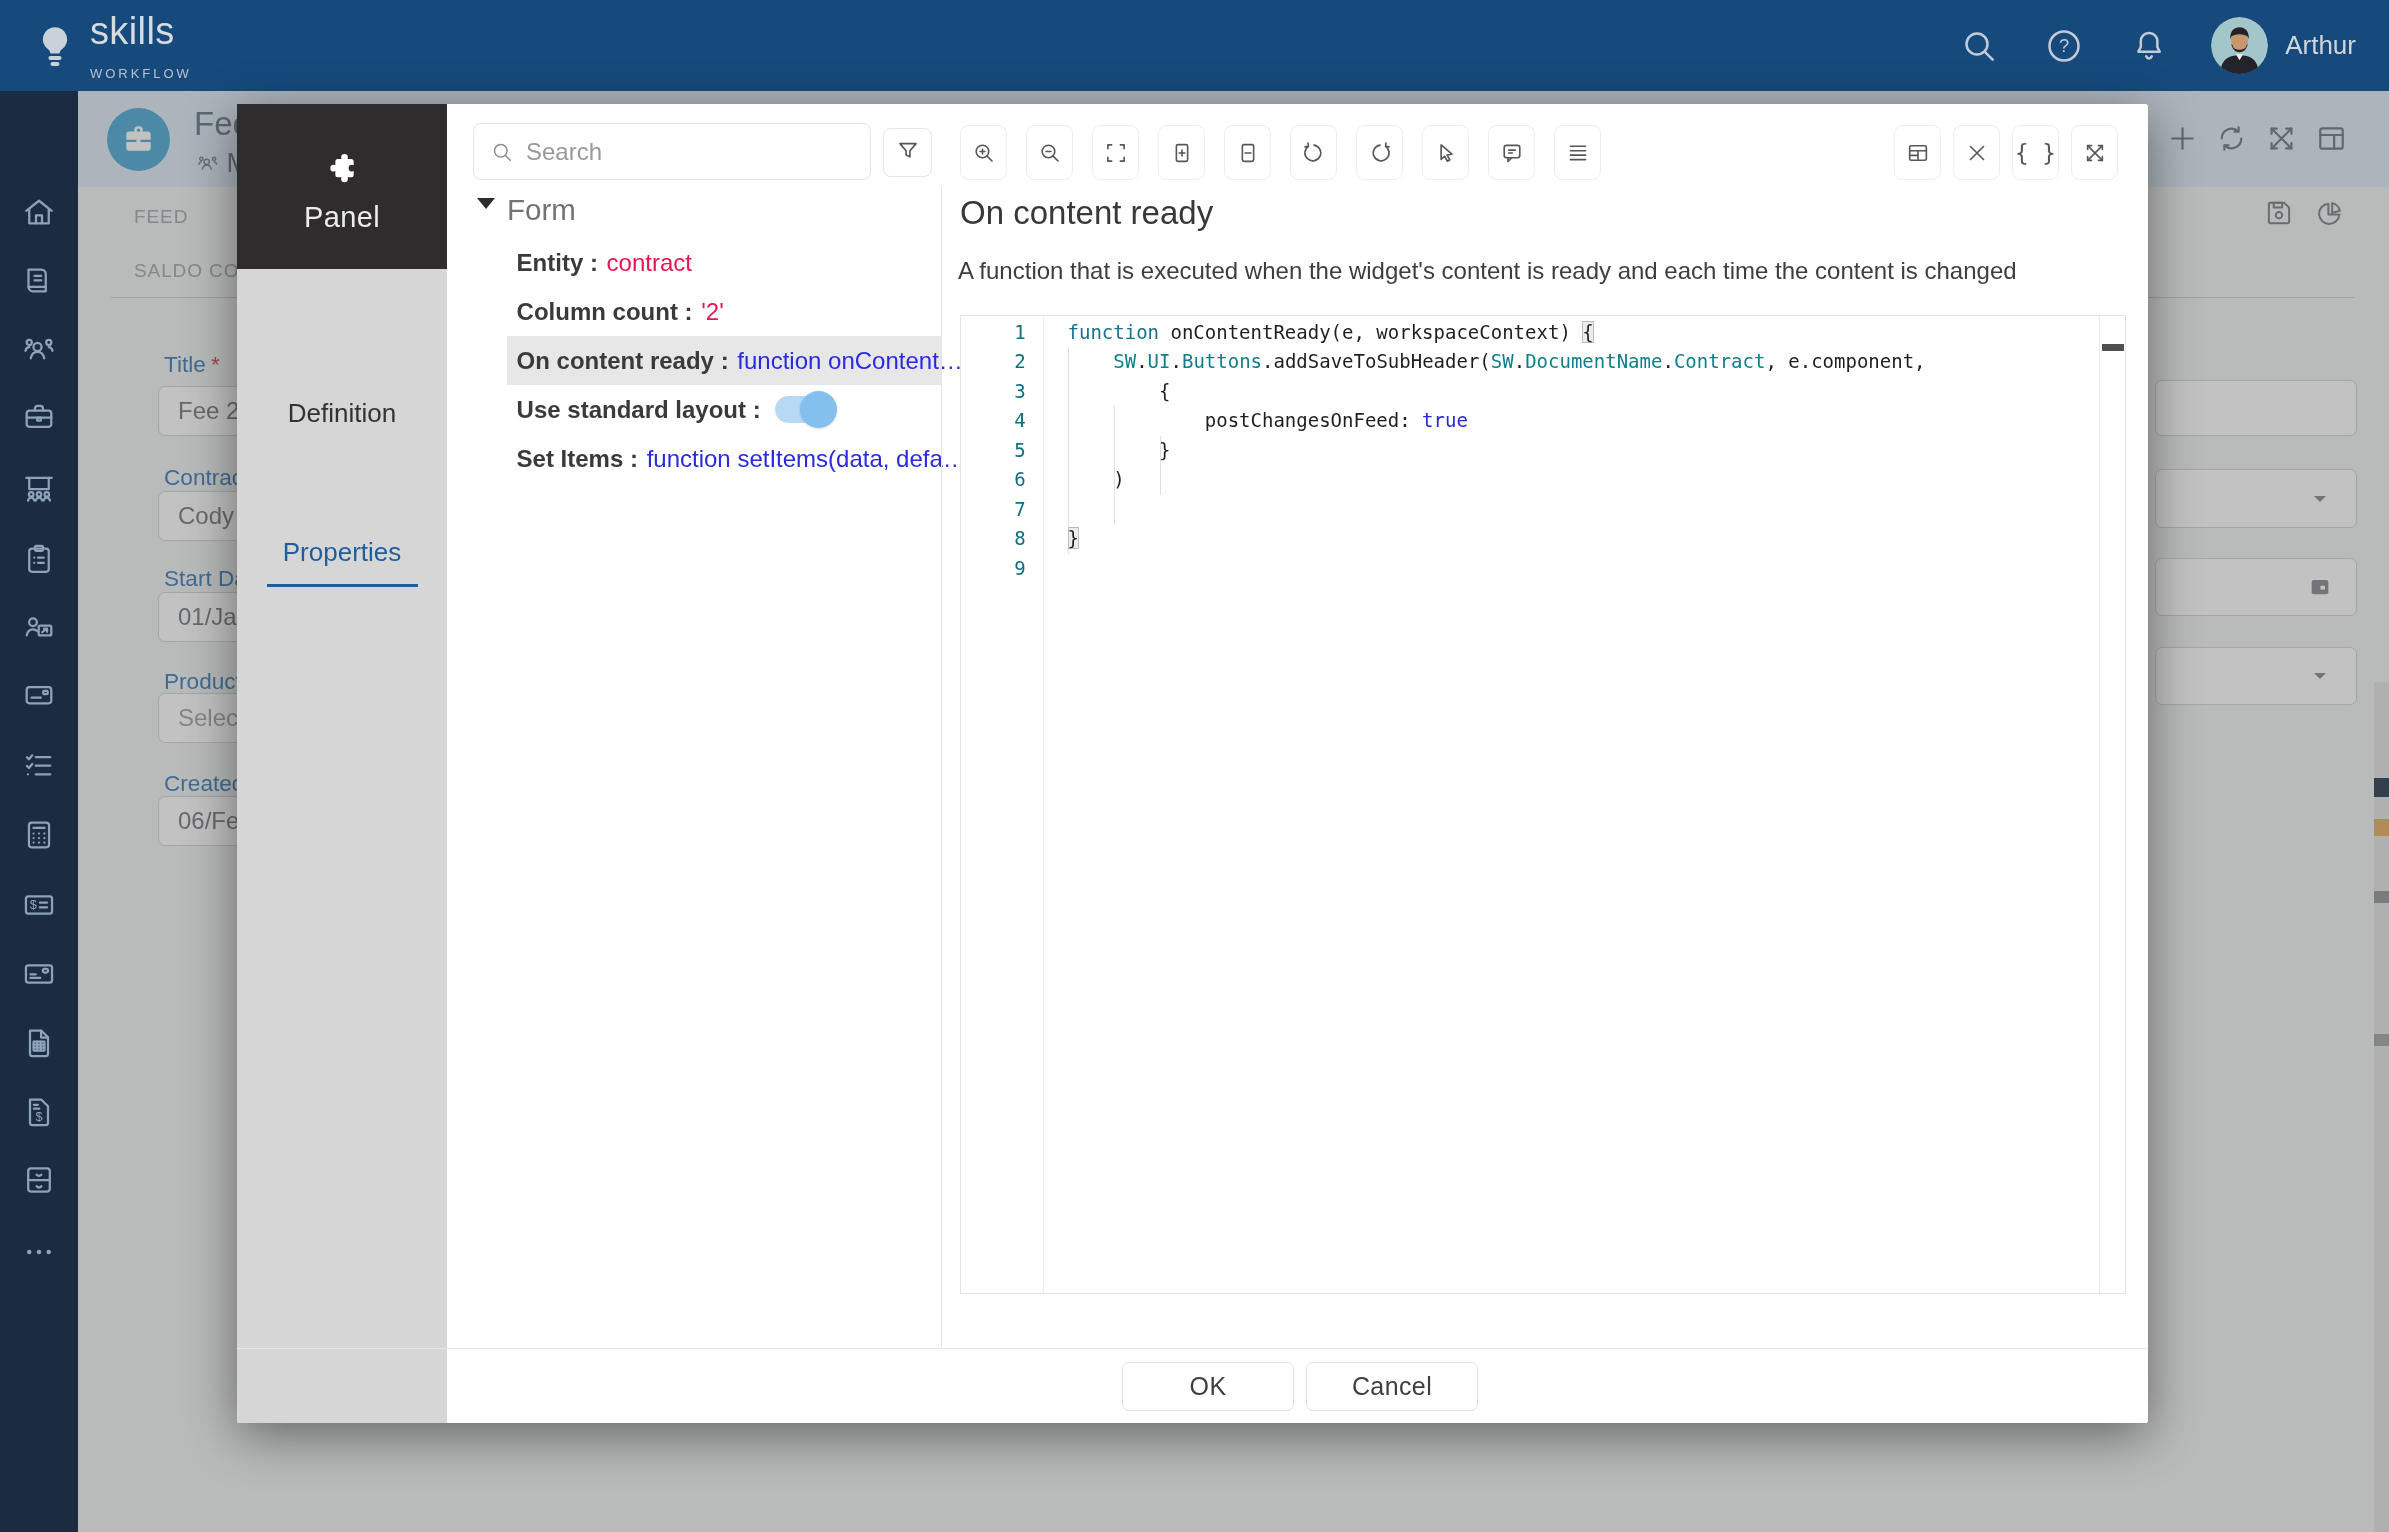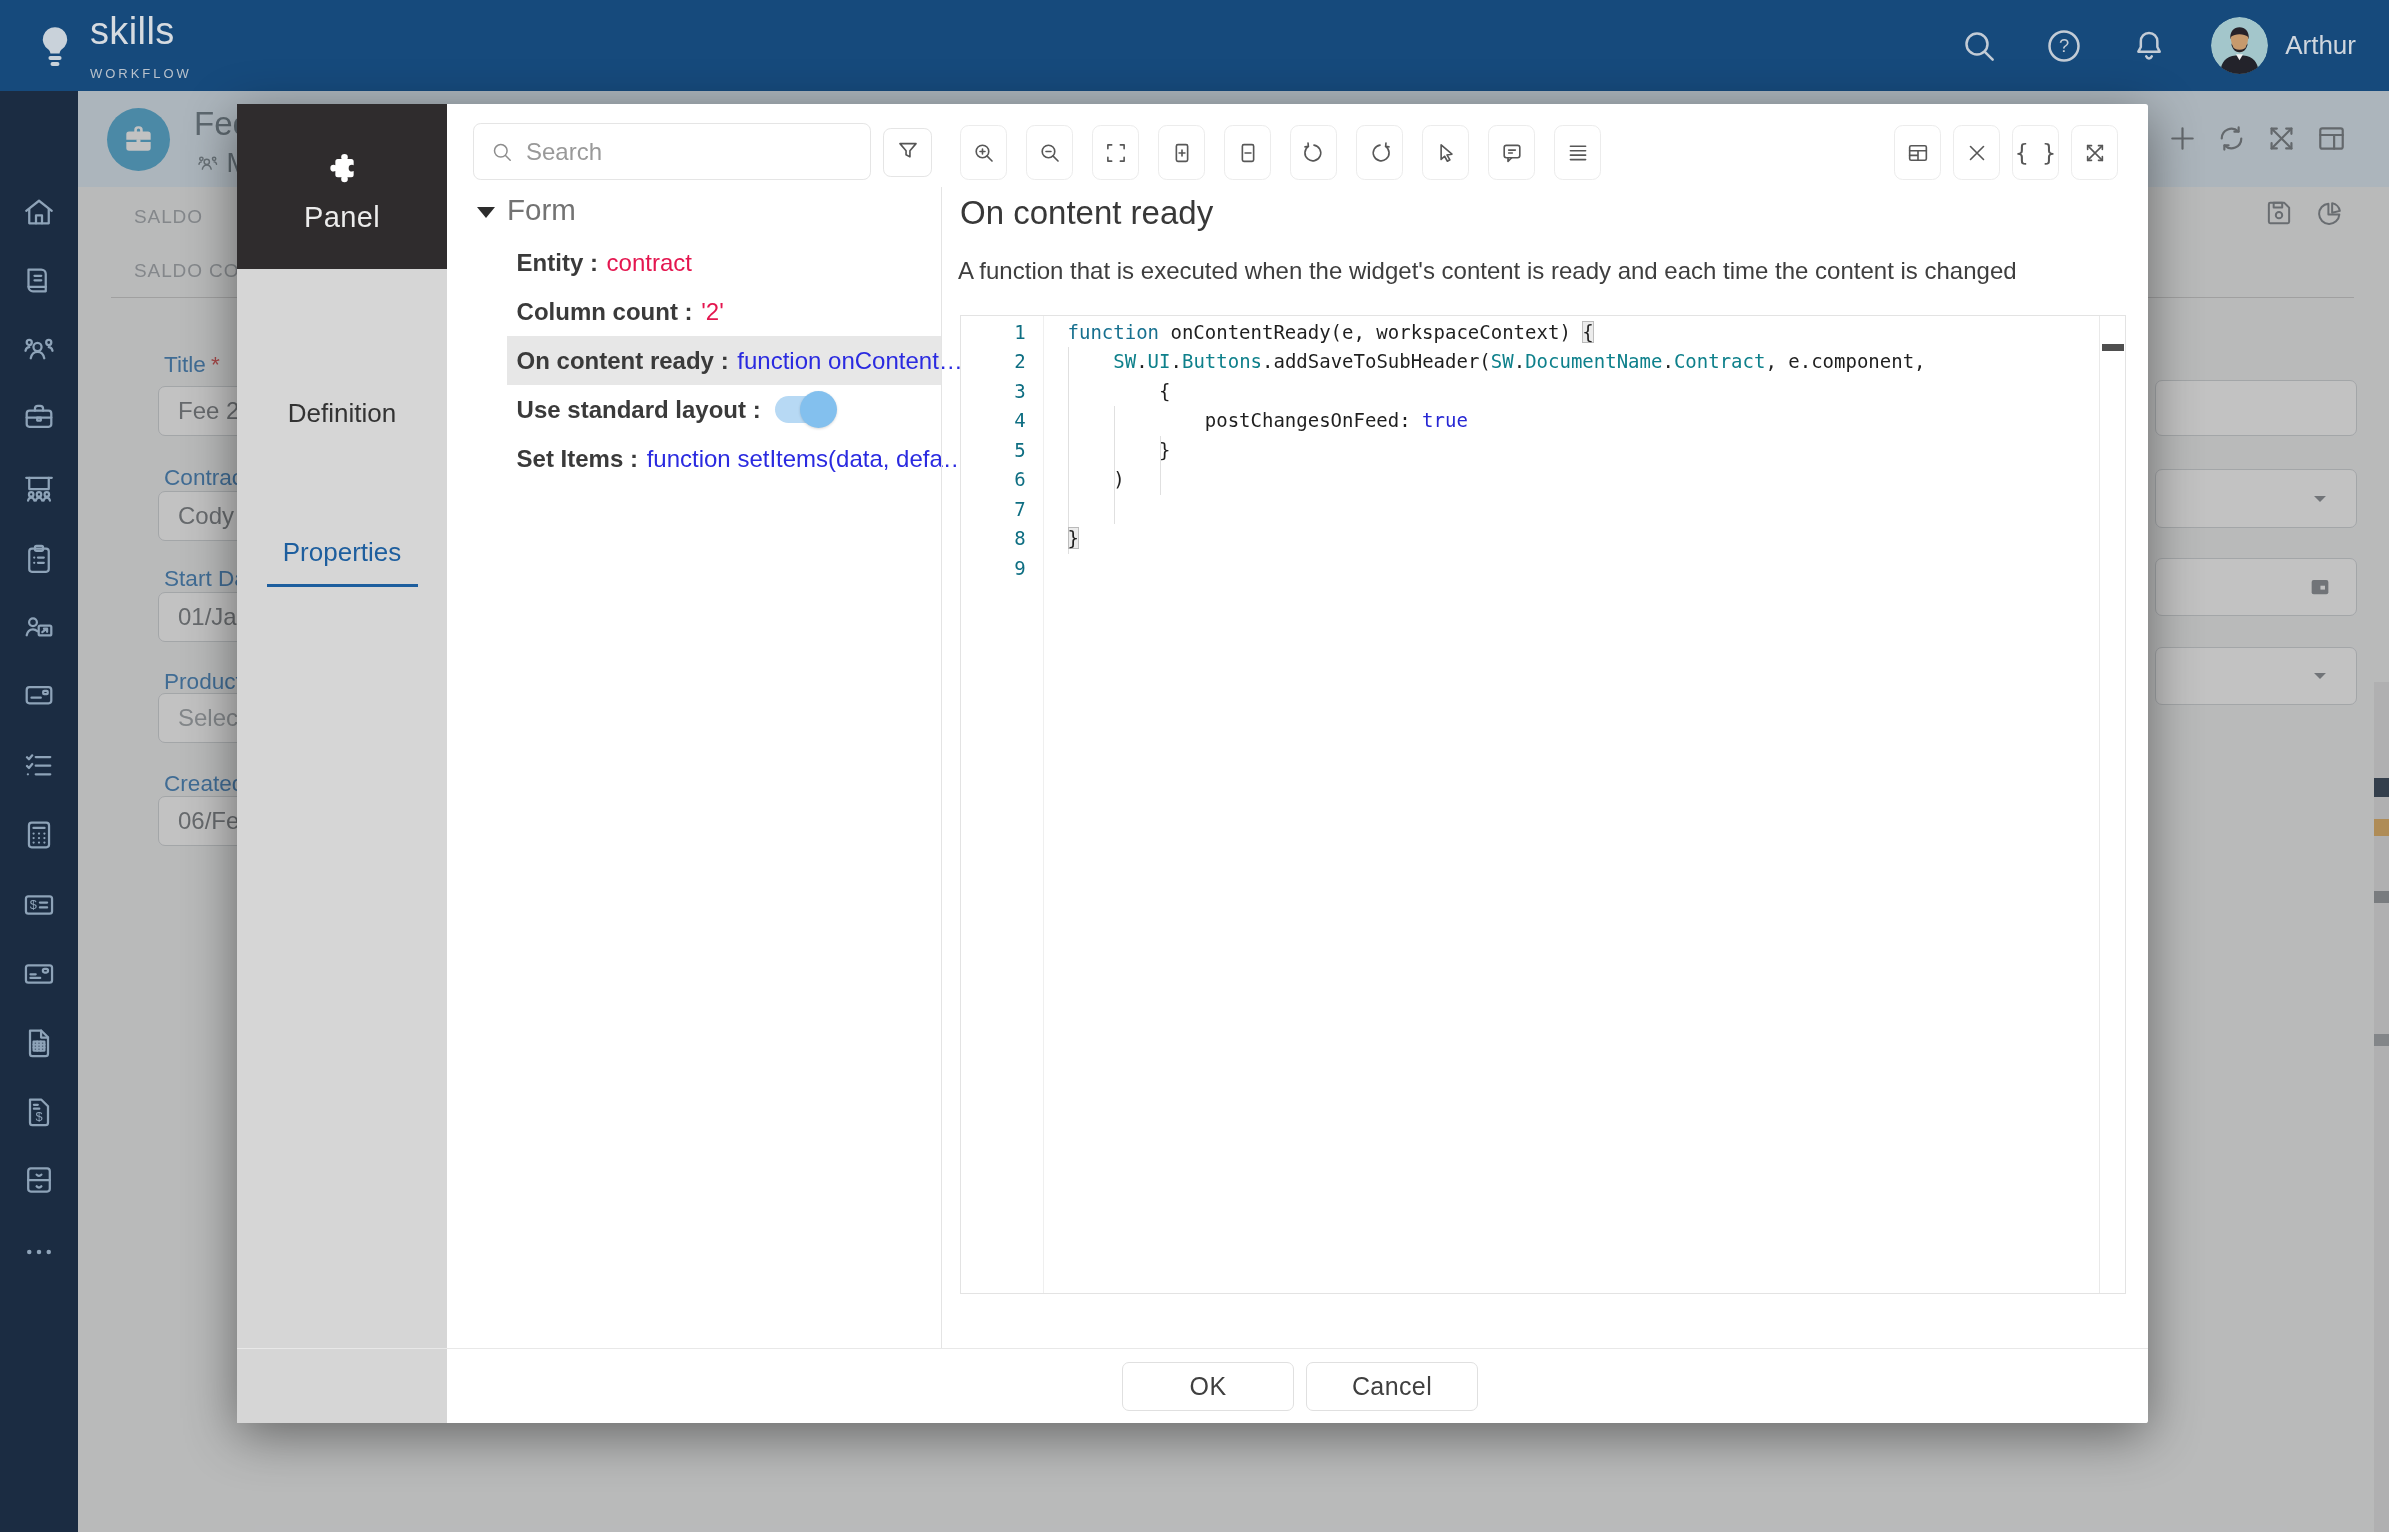--- a/index.html
+++ b/index.html
@@ -60,21 +60,21 @@
   .pnav-item.active{color:#1d5e9e}
   .pnav-item.active::after{content:"";position:absolute;left:29.5px;right:29.5px;bottom:-19px;height:3px;background:#1d5e9e}
 
   
   #search-wrap{position:absolute;left:236px;top:19px;width:398px;height:57px;border:1.3px solid #e5e5e5;border-radius:7.8px;box-sizing:border-box;display:flex;align-items:center;padding:0 15.6px;gap:10.4px;background:#fff}
   #search-wrap .mg{width:24px;height:24px;color:#8d8d8d;flex:none}
   #search-input{border:0;outline:0;flex:1;font-size:24px;color:#444;font-family:inherit;background:transparent}
   #search-input::placeholder{color:#999}
   #filter-btn{position:absolute;left:646px;top:23.5px;width:49px;height:49px;border:1.3px solid #e5e5e5;border-radius:7.8px;box-sizing:border-box;background:#fff;cursor:pointer}
   #filter-btn .ic{width:26px;height:26px;margin:9.6px auto;color:#555}
-  #form-row{position:absolute;left:240px;top:89px;display:flex;align-items:center;gap:12px;cursor:pointer}
+  #form-row{position:absolute;left:240px;top:89px;display:flex;gap:12px;cursor:pointer}
   #form-caret{width:0;height:0;border-left:9.6px solid transparent;border-right:9.6px solid transparent;border-top:11.3px solid #2c2c2c;margin-top:5.2px}
   #form-label{font-size:29.5px;color:#737373}
   #tree{position:absolute;left:270px;top:134px;width:434px}
   .tree-row{height:49px;display:flex;align-items:center;padding-left:9.6px;box-sizing:border-box;white-space:nowrap;cursor:pointer}
   .tree-row.sel{background:#e7e7e7}
   .tree-lb{font-size:24px;font-weight:bold;color:#3a3a3a}
   .tree-val{font-size:24px;margin-left:8.7px}
   .tree-val.red{color:#e4164f}
   .tree-val.blue{color:#2a2ae0}
   .switch{position:relative;width:56px;height:27px;border-radius:14px;background:#b7d9f4;margin-left:14px;flex:none;cursor:pointer}
@@ -322,21 +322,21 @@
           <path d="M5.2 5.2h3.6M5.2 5.2v3.6M18.8 5.2h-3.6M18.8 5.2v3.6M5.2 18.8h3.6M5.2 18.8v-3.6M18.8 18.8h-3.6M18.8 18.8v-3.6"></path>
         </svg>
       </div>
       <div class="hdr-act">
         <svg viewBox="0 0 24 24" fill="none" stroke="currentColor" stroke-width="1.5" stroke-linecap="round" stroke-linejoin="round">
           <rect x="4.3" y="5" width="15.4" height="14" rx="1.4"></rect>
           <path d="M4.3 9.6h15.4M13.8 9.6V19"></path>
         </svg>
       </div>
     </div>
-  <div id="tab-feed">SALDO</div>
+  <div id="tab-feed">FEED</div>
   <div id="sub-actions">
       <div class="sub-act">
         <svg viewBox="0 0 24 24" fill="none" stroke="currentColor" stroke-width="1.5" stroke-linecap="round" stroke-linejoin="round">
           <path d="M5.4 4.4H16l3.6 3.6v10.6a1 1 0 0 1-1 1H5.4a1 1 0 0 1-1-1V5.4a1 1 0 0 1 1-1z"></path>
           <circle cx="12" cy="13.6" r="2.4"></circle>
           <path d="M8 4.4h6.4v3.4H8z"></path>
         </svg>
       </div>
       <div class="sub-act">
         <svg viewBox="0 0 24 24" fill="none" stroke="currentColor" stroke-width="1.5" stroke-linecap="round" stroke-linejoin="round">

